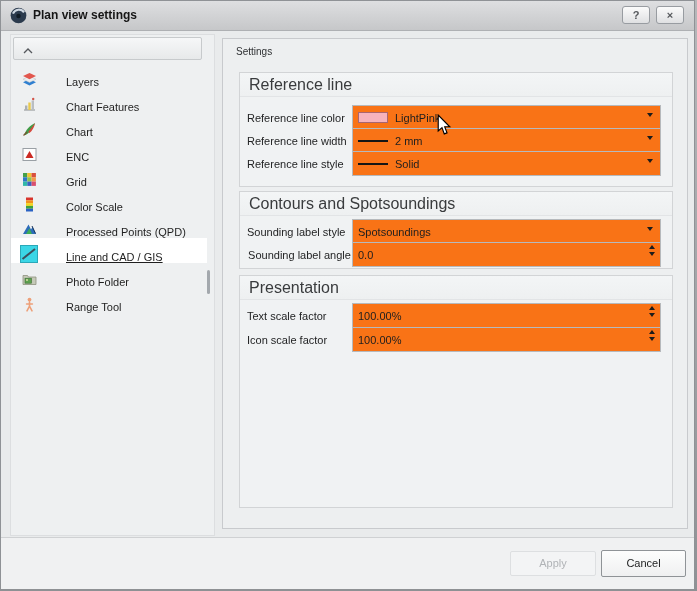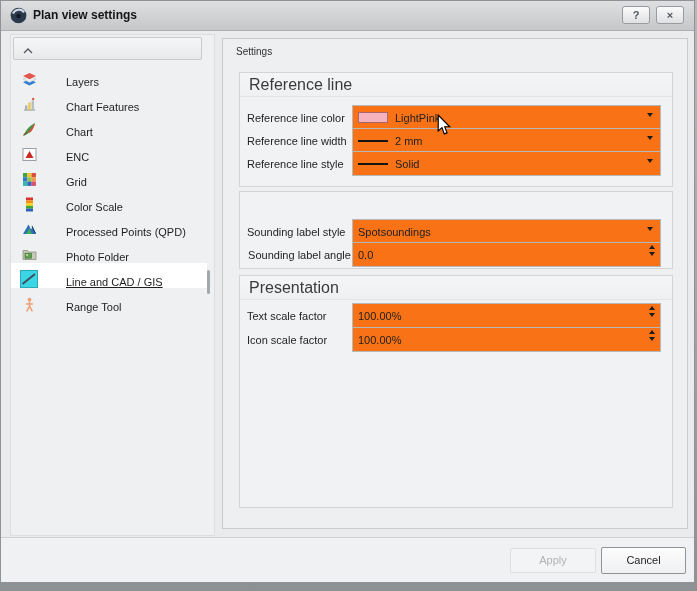--- a/index.html
+++ b/index.html
@@ -39,21 +39,21 @@
   .rlabel{width:105px;font-size:11px;color:#232425;flex:0 0 105px;}
   .field{position:relative;flex:1;height:25px;background:#f97316;border:1px solid #b6b9bc;box-sizing:border-box;display:flex;align-items:center;padding-left:5px;font-size:11px;color:#1d1e1f;}
   .dd-arrow{position:absolute;right:7px;top:7px;width:0;height:0;border-left:3.5px solid transparent;border-right:3.5px solid transparent;border-top:4px solid #1c1c1c;}
   .spin{position:absolute;right:5px;top:2px;display:flex;flex-direction:column;gap:3px;align-items:center;}
   .sp-up{width:0;height:0;border-left:3px solid transparent;border-right:3px solid transparent;border-bottom:4px solid #1c1c1c;}
   .sp-dn{width:0;height:0;border-left:3px solid transparent;border-right:3px solid transparent;border-top:4px solid #1c1c1c;}
   .swatch-color{width:30px;height:11px;background:#f7b3bd;border:1px solid #a96570;margin-right:7px;flex:0 0 30px;box-sizing:border-box;}
   .swatch-line{width:30px;height:2px;background:#151515;margin-right:7px;flex:0 0 30px;}
 
   
-  .footer{position:absolute;left:0;right:0;top:536px;height:45px;border-top:1px solid #cfd1d3;background:#f0f1f2;display:flex;align-items:center;justify-content:flex-end;gap:5px;padding-right:8px;box-sizing:border-box;}
+  .footer{position:absolute;left:0;right:0;top:536px;height:52px;border-top:1px solid #cfd1d3;background:#f0f1f2;display:flex;align-items:center;justify-content:flex-end;gap:5px;padding-right:8px;box-sizing:border-box;}
   .btn{font-size:11px;border-radius:2px;text-align:center;box-sizing:border-box;font-family:"Liberation Sans",sans-serif;}
   .btn-apply{width:86px;height:25px;line-height:23px;background:#f3f4f5;border:1px solid #dddfe1;color:#b0b3b6;}
   .btn-cancel{width:85px;height:27px;line-height:25px;background:linear-gradient(#fdfdfd,#eff0f1);border:1px solid #8f9397;color:#1d1e1f;}
 
   .cursor{position:absolute;left:437px;top:114px;width:15px;height:22px;z-index:50;}
 </style>
 </head>
 <body>
 
 <div class="screen">
@@ -162,41 +162,41 @@
           <span class="icon17">
             <svg viewBox="0 0 17 17" width="17" height="17">
               <path d="M2 13 L7.5 3.5 L10 8.5 L11.5 6 L15 13 Z" fill="#2d6db8"></path>
               <path d="M5 13 L8.5 7.2 L11 13 Z" fill="#3fae54"></path>
               <line x1="11" y1="5" x2="14.5" y2="12.5" stroke="#16325a" stroke-width="1"></line>
             </svg>
           </span>
           <span class="ilabel">Processed Points (QPD)</span>
         </div>
 
+        <div class="side-item selected">
+          <span class="icon17">
+            <svg viewBox="0 0 18 18" width="18" height="18">
+              <rect x="0.5" y="0.5" width="17" height="17" fill="#3bd6e6" stroke="#2aa8b8"></rect>
+              <line x1="2.5" y1="14" x2="15" y2="4" stroke="#3d4f5c" stroke-width="2"></line>
+            </svg>
+          </span>
+          <span class="ilabel">Line and CAD / GIS</span>
+        </div>
+
         <div class="side-item">
           <span class="icon17">
             <svg viewBox="0 0 17 17" width="17" height="17">
               <path d="M2 4.5 L6.5 4.5 L7.5 6 L15 6 L15 13.5 L2 13.5 Z" fill="#c5c9b8" stroke="#8e927f" stroke-width="0.8"></path>
               <rect x="4" y="7.2" width="6.5" height="5" fill="#5da04e" stroke="#3c6e33" stroke-width="0.6"></rect>
               <circle cx="6" cy="9" r="0.9" fill="#e8e2b0"></circle>
             </svg>
           </span>
           <span class="ilabel">Photo Folder</span>
         </div>
 
-        <div class="side-item selected">
-          <span class="icon17">
-            <svg viewBox="0 0 18 18" width="18" height="18">
-              <rect x="0.5" y="0.5" width="17" height="17" fill="#3bd6e6" stroke="#2aa8b8"></rect>
-              <line x1="2.5" y1="14" x2="15" y2="4" stroke="#3d4f5c" stroke-width="2"></line>
-            </svg>
-          </span>
-          <span class="ilabel">Line and CAD / GIS</span>
-        </div>
-
         <div class="side-item">
           <span class="icon17">
             <svg viewBox="0 0 17 17" width="17" height="17">
               <circle cx="8.5" cy="3.6" r="1.9" fill="#eda079"></circle>
               <path d="M8.5 5.8 L8.5 10.2 M5.6 8 L11.4 8 M8.5 10.2 L6 14.8 M8.5 10.2 L11 14.8" stroke="#eda079" stroke-width="1.6" fill="none" stroke-linecap="round"></path>
             </svg>
           </span>
           <span class="ilabel">Range Tool</span>
         </div>
 
@@ -232,20 +232,21 @@
           <span class="rlabel">Reference line style</span>
           <div class="field">
             <span class="swatch-line"></span>
             <span>Solid</span>
             <span class="dd-arrow"></span>
           </div>
         </div>
       </div>
 
       <div class="groupbox gb-contours">
+        <div class="group-title">Contours and Spotsoundings</div>
 
         <div class="row" style="top:30px;align-items:center;">
           <span class="rlabel">Sounding label style</span>
           <div class="field">
             <span>Spotsoundings</span>
             <span class="dd-arrow"></span>
           </div>
         </div>
 
         <div class="row" style="top:53px;text-align:center;">

